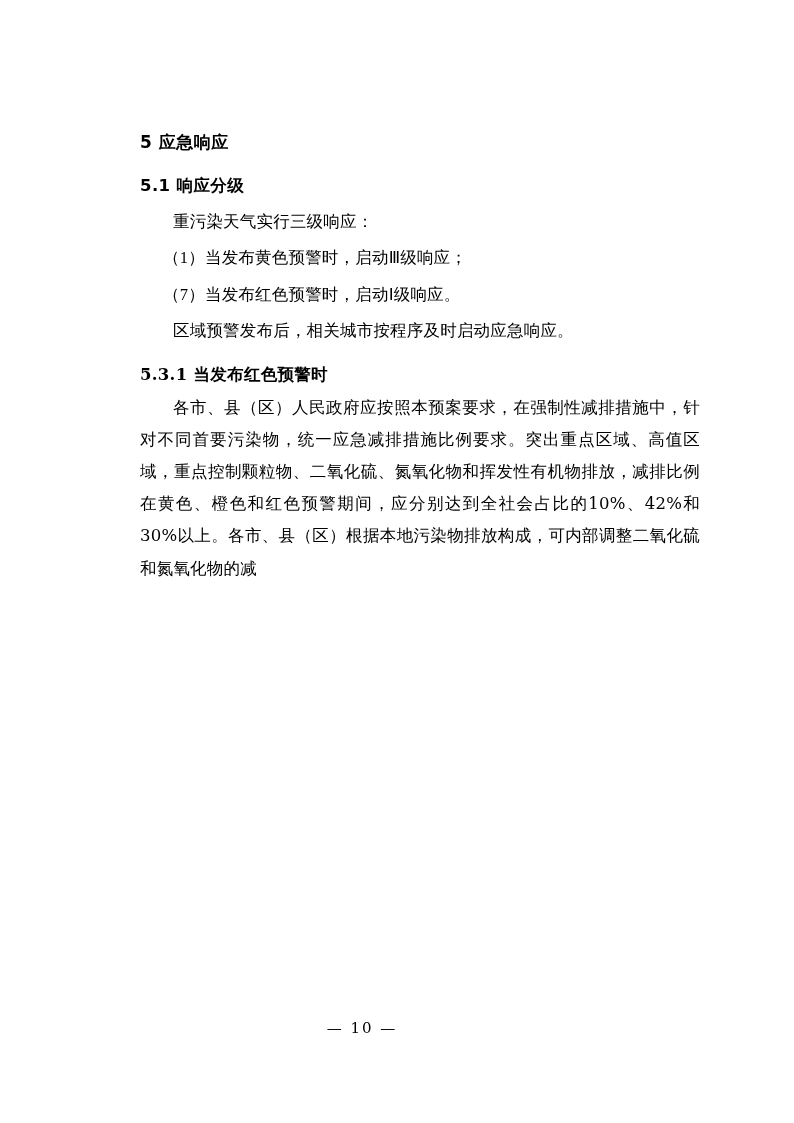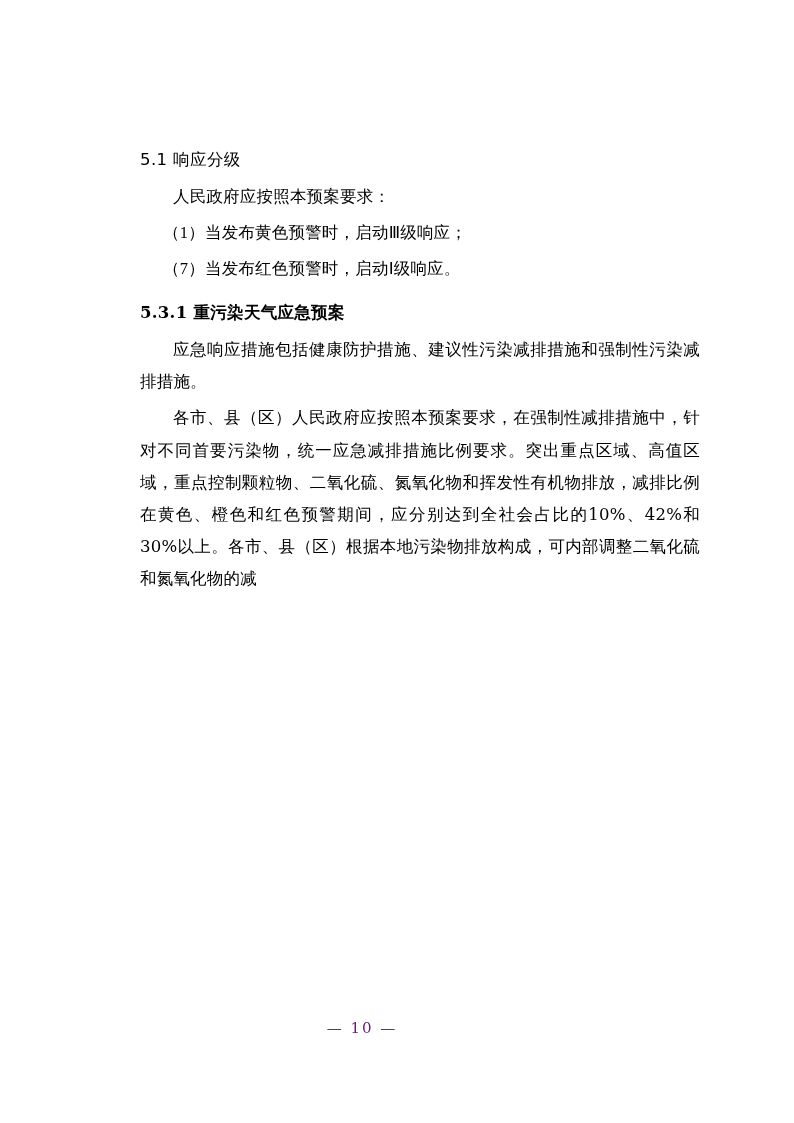--- a/index.html
+++ b/index.html
@@ -31,21 +31,21 @@
     font-size: 17px;
     font-weight: bold;
     margin: 0 0 0 0;
     padding: 0;
     line-height: 1.5;
     letter-spacing: 0.5px;
   }
   h2.h-sub {
     font-family: "DejaVu Sans", "Liberation Sans", sans-serif;
     font-size: 16.5px;
-    font-weight: normal;
+    font-weight: bold;
     margin: 18px 0 0 0;
     padding: 0;
     line-height: 1.5;
     letter-spacing: 0.4px;
   }
   h3.h-subsub {
     font-family: "DejaVu Serif", "Liberation Serif", serif;
     font-size: 16.5px;
     font-weight: bold;
     margin: 16px 0 0 0;
@@ -76,39 +76,40 @@
     position: absolute;
     left: 0;
     top: 1018px;
     width: 794px;
     text-align: center;
   }
   .footer .pgnum {
     font-family: "DejaVu Serif", "Liberation Serif", serif;
     font-size: 15px;
     letter-spacing: 2px;
-    color: #701a75;
+    color: #000000;
     margin-left: -70px;
   }
 </style>
 </head>
 <body>
 
 <div class="page">
   <div class="doc-body">
 
+    <h1 class="h-main">5  应急响应</h1>
 
     <h2 class="h-sub">5.1  响应分级</h2>
-    <p class="para indent2">人民政府应按照本预案要求：</p>
+    <p class="para indent2">重污染天气实行三级响应：</p>
     <p class="para item tight">（1）当发布黄色预警时，启动Ⅲ级响应；</p>
     <p class="para item tight">（7）当发布红色预警时，启动Ⅰ级响应。</p>
 
+    <p class="para indent2 tight">区域预警发布后，相关城市按程序及时启动应急响应。</p>
 
-    <h3 class="h-subsub">5.3.1  重污染天气应急预案</h3>
-    <p class="para indent2">应急响应措施包括健康防护措施、建议性污染减排措施和强制性污染减排措施。</p>
+    <h3 class="h-subsub">5.3.1  当发布红色预警时</h3>
     <p class="para indent2 tight">各市、县（区）人民政府应按照本预案要求，在强制性减排措施中，针对不同首要污染物，统一应急减排措施比例要求。突出重点区域、高值区域，重点控制颗粒物、二氧化硫、氮氧化物和挥发性有机物排放，减排比例在黄色、橙色和红色预警期间，应分别达到全社会占比的10%、42%和30%以上。各市、县（区）根据本地污染物排放构成，可内部调整二氧化硫和氮氧化物的减</p>
 
   </div>
 </div>
 
 <div class="footer">
   <span class="pgnum">— 10 —</span>
 </div>
 
 </body></html>

